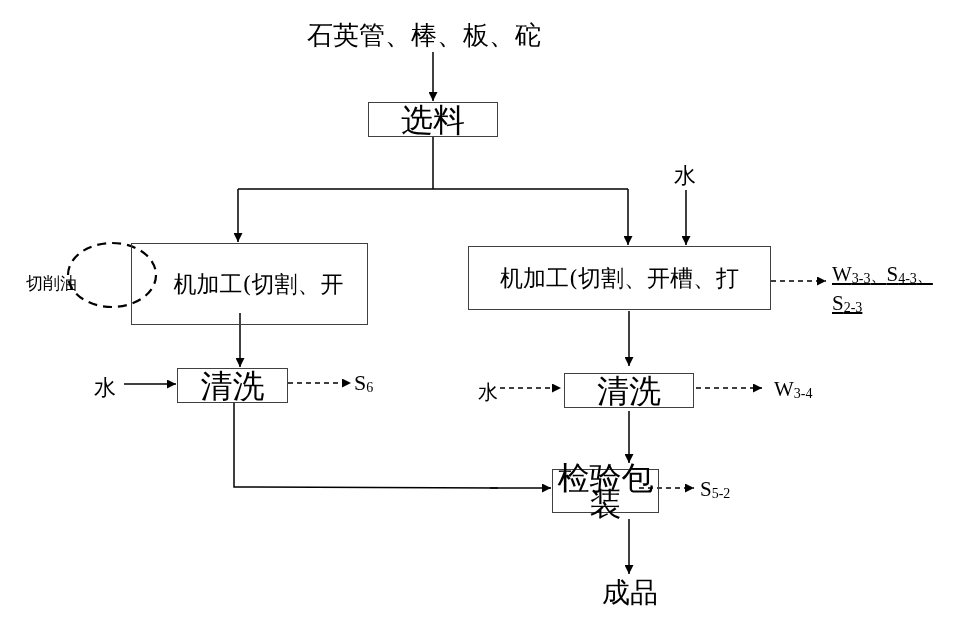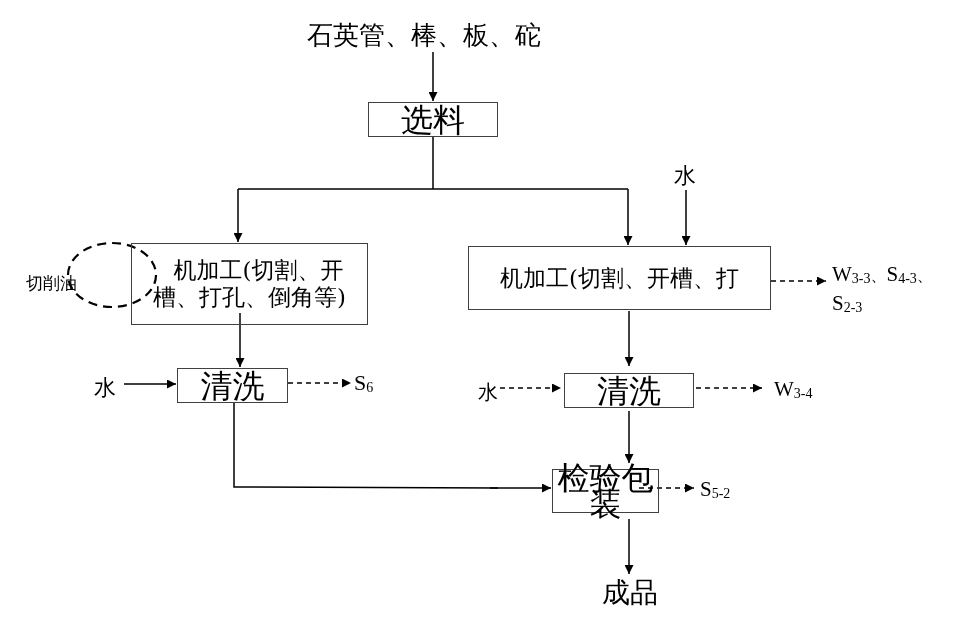--- a/index.html
+++ b/index.html
@@ -67,40 +67,39 @@
 </svg>
 
 <div class="lbl" style="left:307px; top:22px; font-size:26px;">石英管、棒、板、砣</div>
 
 <div class="box" style="left:368px; top:102px; width:130px; height:35px;">
   <span>选料</span>
 </div>
 
 <div class="box box2" style="left:131px; top:243px; width:237px; height:82px; flex-direction:column;">
   <span style="padding-left:18px;">机加工(切割、开</span>
-  <span>槽、打孔、倒角等)</span>
 </div>
 
 <div class="lbl" style="left:26px; top:270px; font-size:17px;">切削油</div>
 
 <div class="lbl" style="left:94px; top:375px; font-size:22px;">水</div>
 <div class="box" style="left:177px; top:368px; width:111px; height:35px;">
   <span>清洗</span>
 </div>
 <div class="lbl latin" style="left:354px; top:370px; font-size:22px;">
   <span>S</span><span class="sub">6</span>
 </div>
 
 <div class="lbl" style="left:674px; top:163px; font-size:22px;">水</div>
 
 <div class="box box2" style="left:468px; top:246px; width:303px; height:64px; flex-direction:column;">
   <span>机加工(切割、开槽、打</span>
 </div>
 
-<div class="lbl latin" style="left:832px; top:262px; font-size:21px; line-height:24px;">
+<div class="lbl latin" style="left:832px; top:262px; font-size:21px; line-height:24px;text-decoration:underline;">
   <div>
     <span>W</span><span class="sub">3-3</span><span style="font-size:16px;">、</span><span>S</span><span class="sub">4-3</span><span style="font-size:16px;">、</span>
   </div>
   <div>
     <span>S</span><span class="sub">2-3</span>
   </div>
 </div>
 
 <div class="lbl" style="left:478px; top:379px; font-size:20px;">水</div>
 <div class="box" style="left:564px; top:373px; width:130px; height:35px;">

